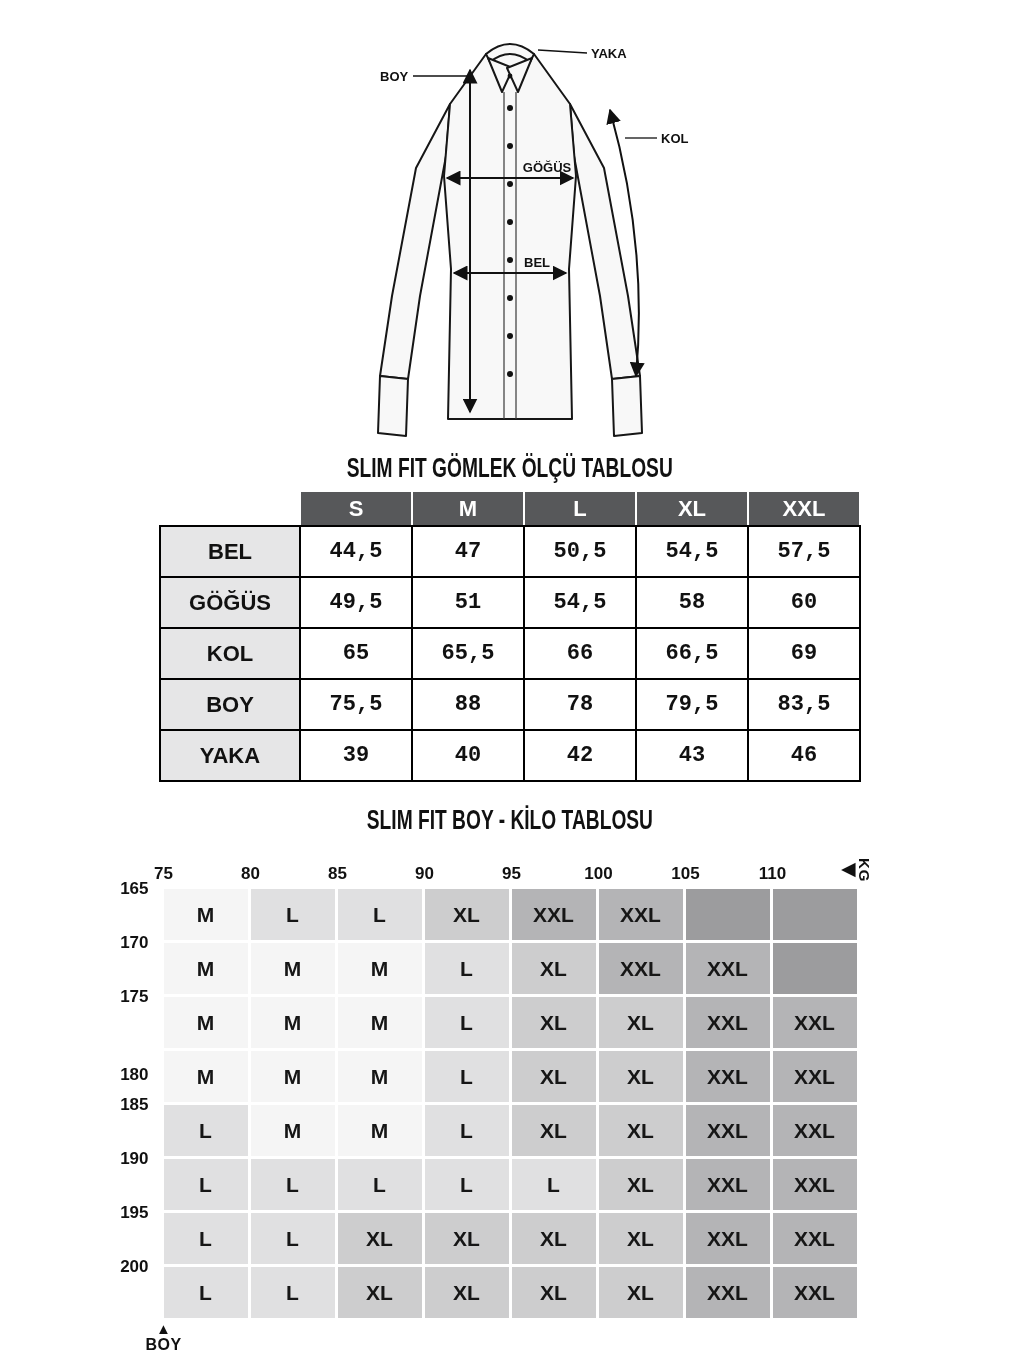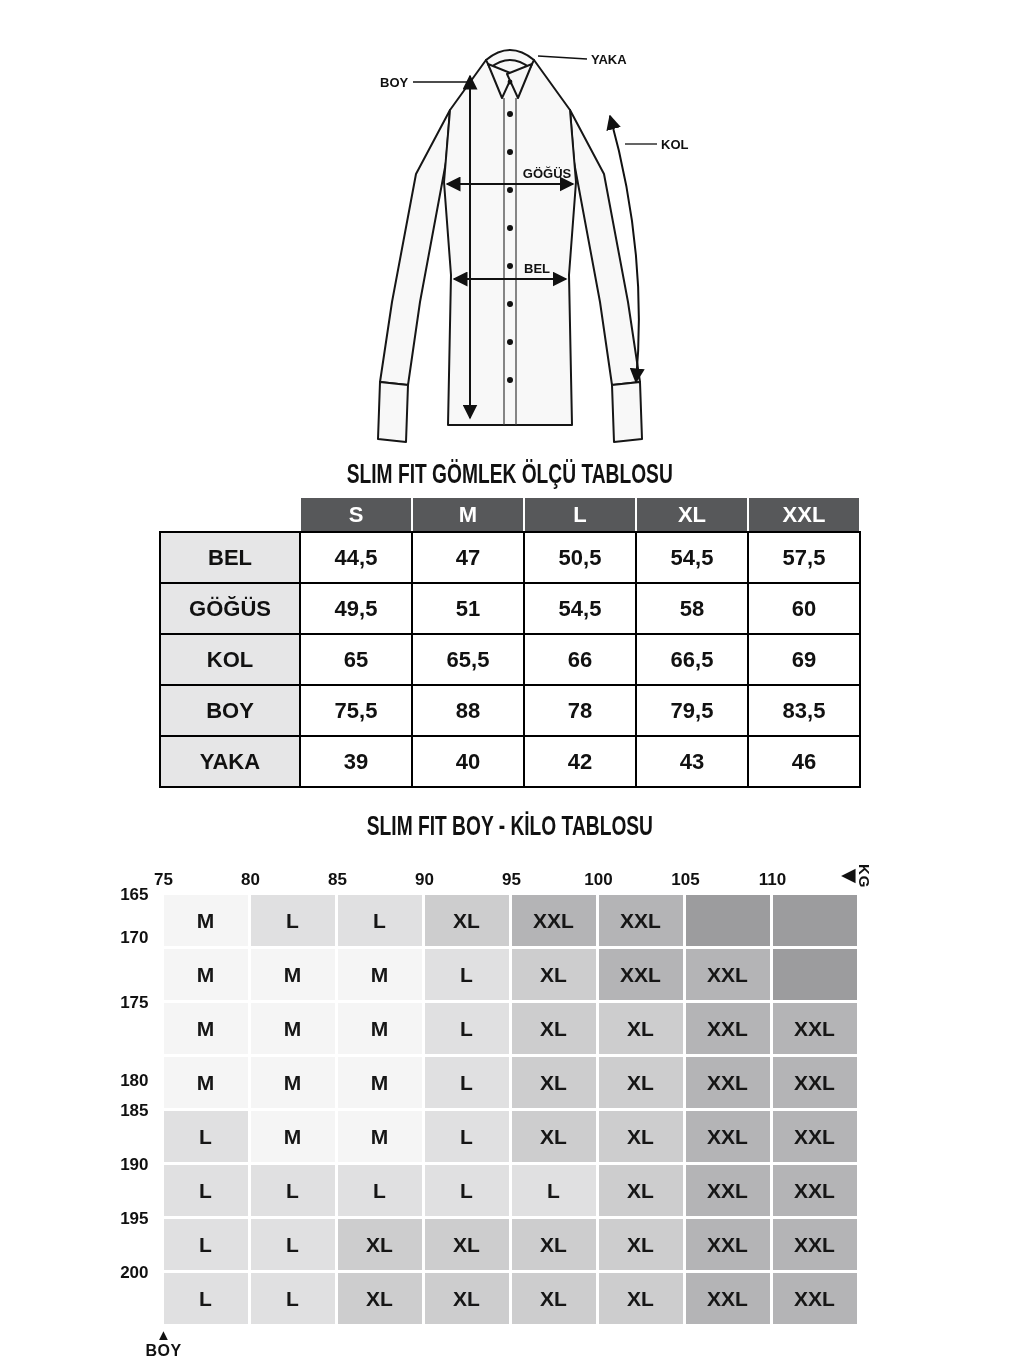--- a/index.html
+++ b/index.html
@@ -3,21 +3,21 @@
 <meta charset="utf-8">
 <style>
   * { box-sizing: border-box; margin: 0; padding: 0; }
   html, body { background: #ffffff; }
   body {
     width: 1020px; height: 1360px;
     font-family: "Liberation Sans", sans-serif;
     color: #111;
     overflow: hidden;
   }
-  .page { position: relative; width: 1020px; height: 1360px; padding-top: 6px; }
+  .page { position: relative; width: 1020px; height: 1360px; }
 
   
   .diagram { position: relative; height: 448px; }
   .diagram svg { position: absolute; left: 300px; top: 16px; }
 
   
   .section-title { text-align: center; font-size: 24px; font-weight: 700; height: 40px; line-height: 40px; }
   .section-title span { display: inline-block; transform: scale(0.80, 1.18); white-space: nowrap; }
 
   
@@ -26,21 +26,21 @@
   .st-hcell {
     height: 33px; background: var(--st-header-bg, #57585a); color: var(--st-header-text, #fff);
     font-weight: 700; font-size: 22px; display: flex; align-items: center; justify-content: center;
   }
   .st-body {
     display: grid; grid-template-columns: 138px repeat(5, 110px); gap: 2px;
     background: var(--st-grid, #000); padding: 2px; width: max-content;
   }
   .st-cell { height: 49px; background: #fff; display: flex; align-items: center; justify-content: center; font-size: 22px; }
   .st-label { background: var(--st-label-bg, #e6e6e7); font-weight: 700; }
-  .st-value { font-weight: 600; }
+  .st-value { font-weight: 600; font-family: Liberation Mono, monospace; }
 
   
   .hw-section { width: 693px; margin: 22px auto 0; position: relative; }
   .hw-ticks { position: relative; height: 24px; margin-bottom: 3px; }
   .hw-tick { position: absolute; top: 2px; transform: translateX(-50%); font-size: 17px; font-weight: 600; }
   .kg-marker { position: absolute; right: -16px; top: -3px; display: flex; align-items: flex-start; }
   .kg-tri { font-size: 19px; line-height: 1; }
   .kg-text { writing-mode: vertical-rl; font-size: 15px; font-weight: 700; letter-spacing: 1px; margin-top: -1px; }
 
   .hw-gridwrap { position: relative; }
@@ -250,21 +250,21 @@
           <div class="hw-cell" style="background: rgb(205, 205, 206);">XL</div>
           <div class="hw-cell" style="background: rgb(205, 205, 206);">XL</div>
           <div class="hw-cell" style="background: rgb(180, 180, 182);">XXL</div>
           <div class="hw-cell" style="background: rgb(180, 180, 182);">XXL</div>
         </div>
       <div class="boy-marker">
         <span class="boy-tri">▲</span>
         <span class="boy-text">BOY</span>
       </div>
     <span class="hw-height" style="top: 0px;">165</span>
-        <span class="hw-height" style="top: 43px;">170</span>
+        <span class="hw-height" style="top: 54px;">170</span>
         <span class="hw-height" style="top: 108px;">175</span>
         <span class="hw-height" style="top: 162px; margin-top: 24px;">180</span>
         <span class="hw-height" style="top: 216px;">185</span>
         <span class="hw-height" style="top: 270px;">190</span>
         <span class="hw-height" style="top: 324px;">195</span>
         <span class="hw-height" style="top: 378px;">200</span>
       </div>
   </div>
 
 

